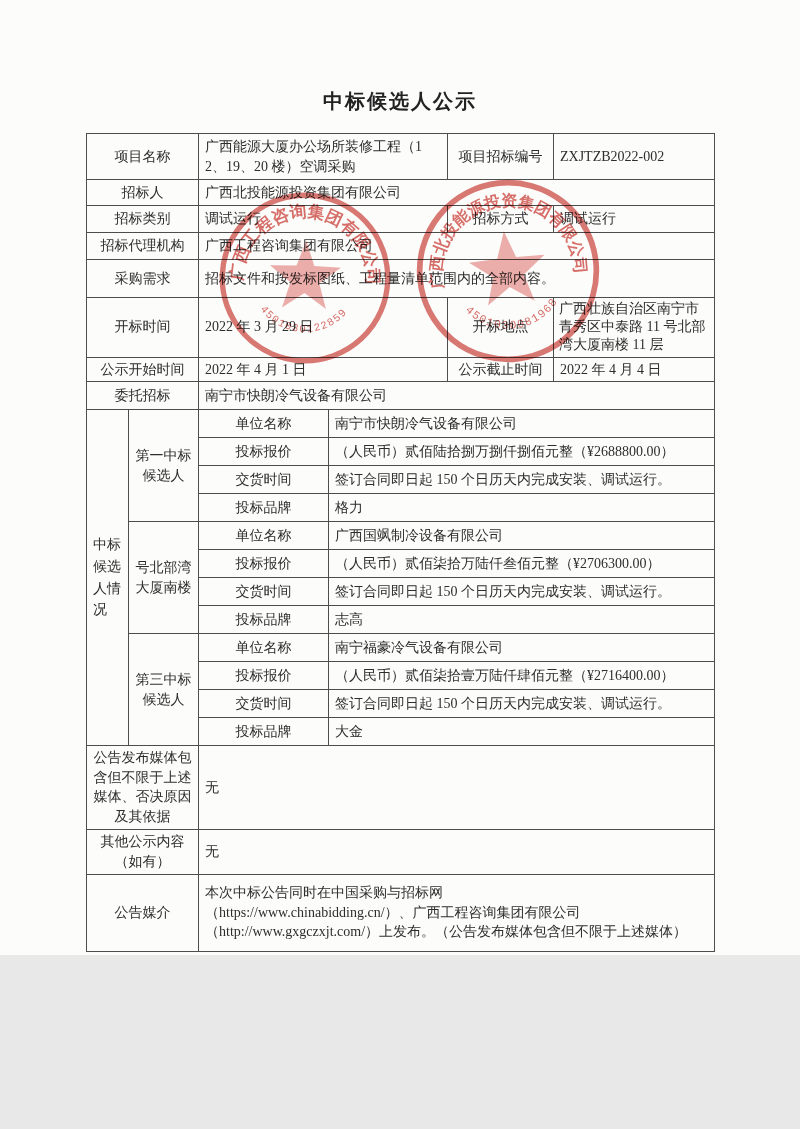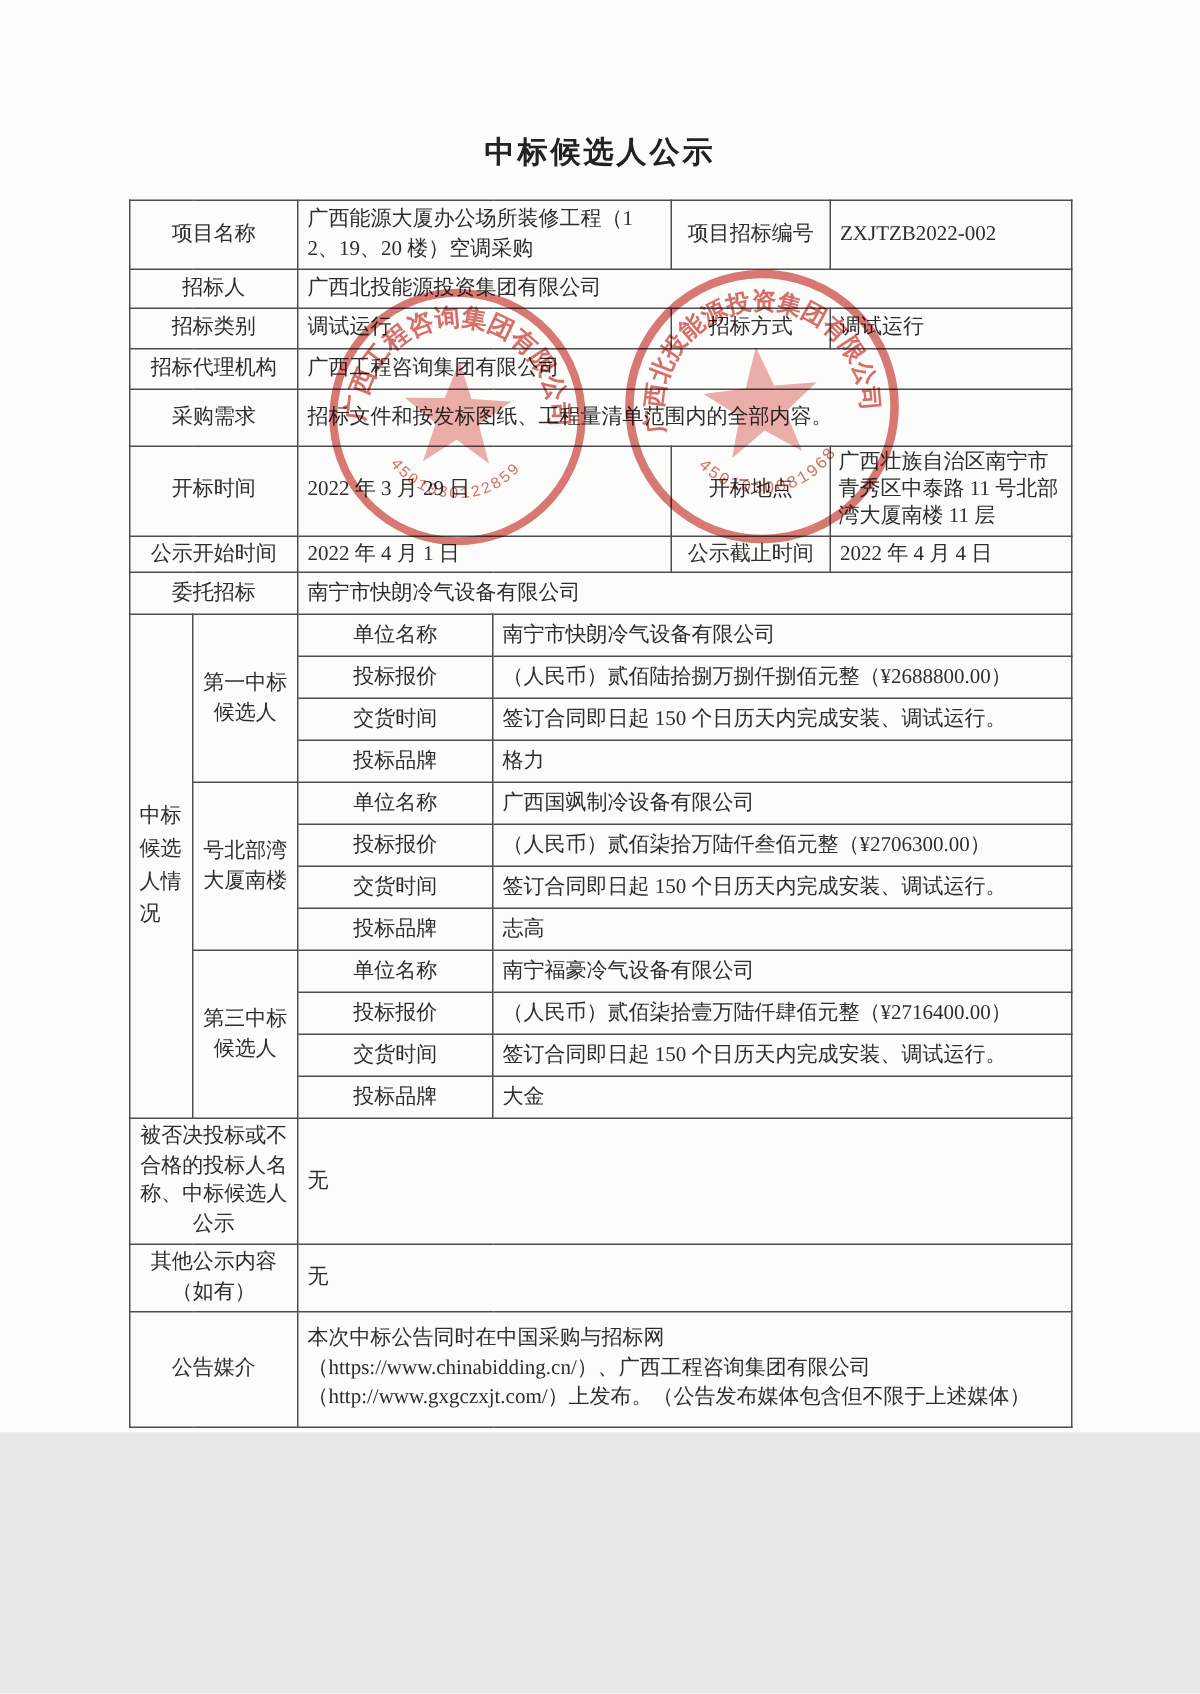--- a/index.html
+++ b/index.html
@@ -151,21 +151,21 @@
       <tr style="height:28px">
         <td class="lbl">交货时间</td>
         <td colspan="3" class="val">签订合同即日起 150 个日历天内完成安装、调试运行。</td>
       </tr>
       <tr style="height:28px">
         <td class="lbl">投标品牌</td>
         <td colspan="3" class="val">大金</td>
       </tr>
 
       <tr style="height:79px">
-        <td colspan="2" class="lbl">被否决投标或不合格的投标人名称、中标候选人公示</td>
+        <td colspan="2" class="lbl">公告发布媒体包含但不限于上述媒体、否决原因及其依据</td>
         <td colspan="4" class="val">无</td>
       </tr>
       <tr style="height:45px">
         <td colspan="2" class="lbl pre">其他公示内容
 （如有）</td>
         <td colspan="4" class="val">无</td>
       </tr>
       <tr style="height:77px">
         <td colspan="2" class="lbl">公告媒介</td>
         <td colspan="4" class="val pre">本次中标公告同时在中国采购与招标网

